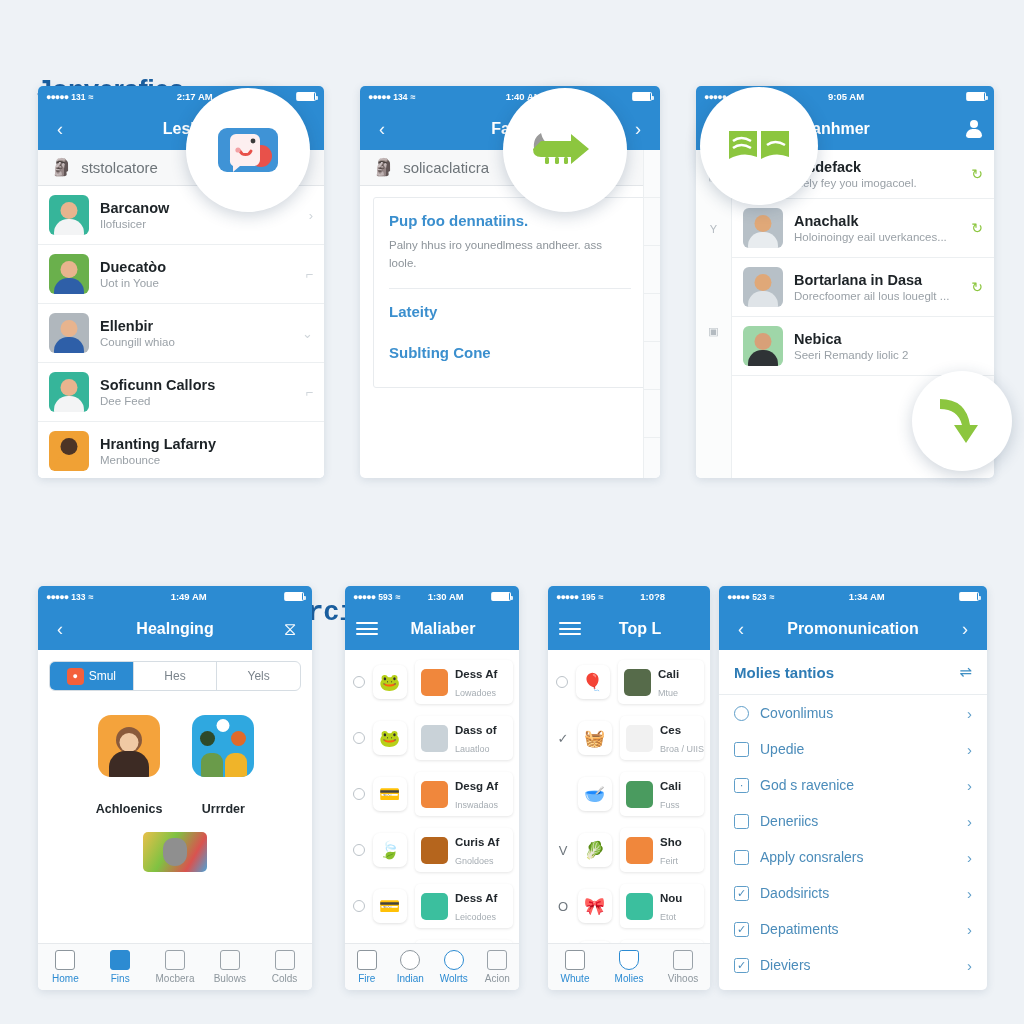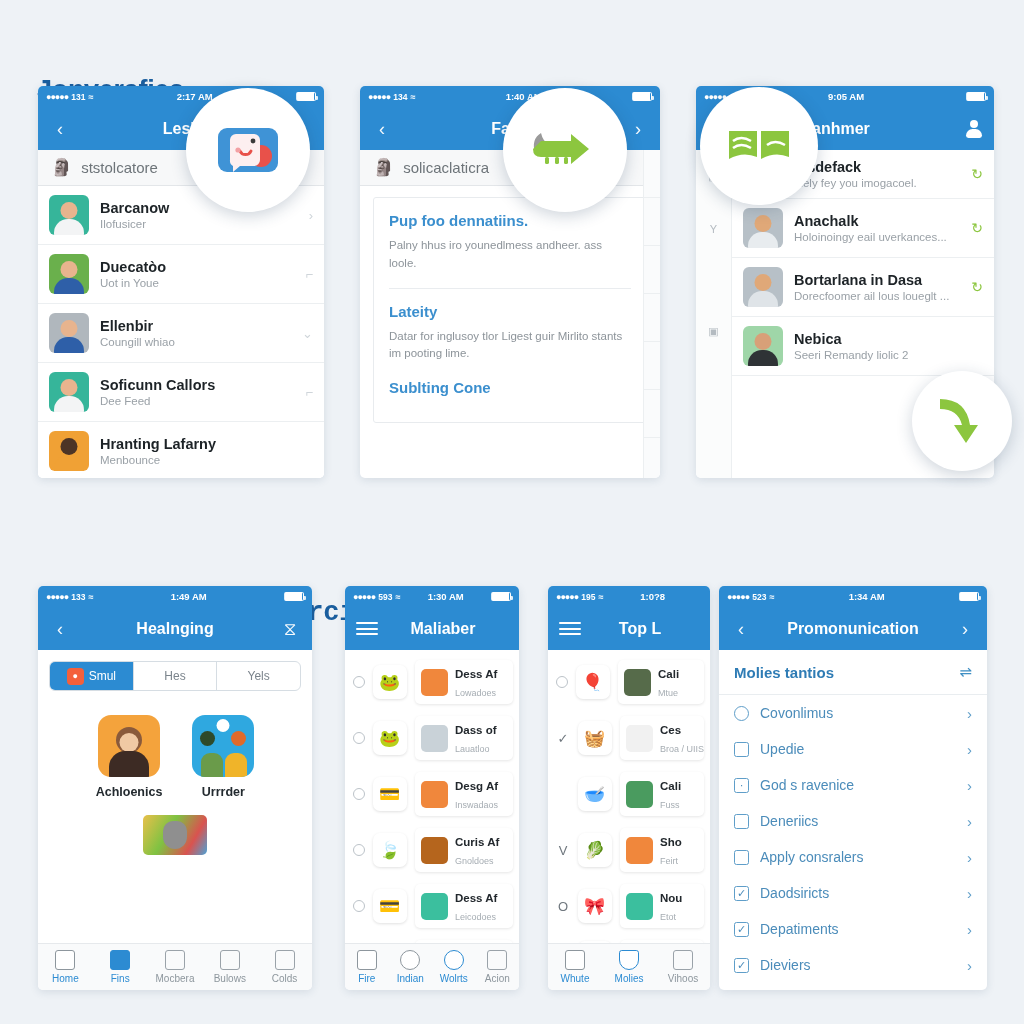--- a/index.html
+++ b/index.html
@@ -204,21 +204,21 @@
     font-size: 9px; color: #fff;
   }
   .body-card { padding: 16px 11px 10px 11px; }
   .tiles { display: flex; justify-content: center; gap: 30px; margin-top: 8px; }
   .tile { text-align: center; }
   .tile-img {
     width: 62px; height: 62px; border-radius: 13px;
     position: relative; overflow: hidden; margin: 0 auto;
   }
   .tile-label {
-    margin-top: 8px; font-size: 12.5px; font-weight: bold; color: #232a2f;
+    margin-top: 25px; font-size: 12.5px; font-weight: bold; color: #232a2f;
   }
   .text-input {
     margin: 22px 8px 0 8px; height: 31px;
     border: 1px solid #dde2e7; border-radius: 4px;
     display: flex; align-items: center; padding: 0 10px;
     color: #a8afb5; font-size: 13px; background: #fff;
   }
   .sticker {
     width: 64px; height: 40px; border-radius: 5px; margin: 16px auto 0 auto;
     background: linear-gradient(120deg,#e9c04a,#7fc242 40%,#d9534f 75%,#4ba3d8);
@@ -410,21 +410,20 @@
     </div>
     <div class="search-row">
       <span class="search-emoji">🗿</span>
       <span class="search-text">solicaclaticra</span>
     </div>
     <div class="article">
       <div class="art-h">Pup foo dennatiins.</div>
       <div class="art-p">Palny hhus iro younedlmess andheer. ass loole.</div>
       <div class="art-sep"></div>
       <div class="art-h">Lateity</div>
-      <div class="art-p">Datar for inglusoy tlor Ligest guir Mirlito stants im pooting lime.</div>
       <div style="height:16px"></div>
       <div class="art-h">Sublting Cone</div>
     </div>
     <div class="rail">
       <div class="rail-mark"></div>
         <div class="rail-mark"></div>
         <div class="rail-mark"></div>
       <div class="rail-mark"></div>
         <div class="rail-mark"></div>
         <div class="rail-mark"></div>

